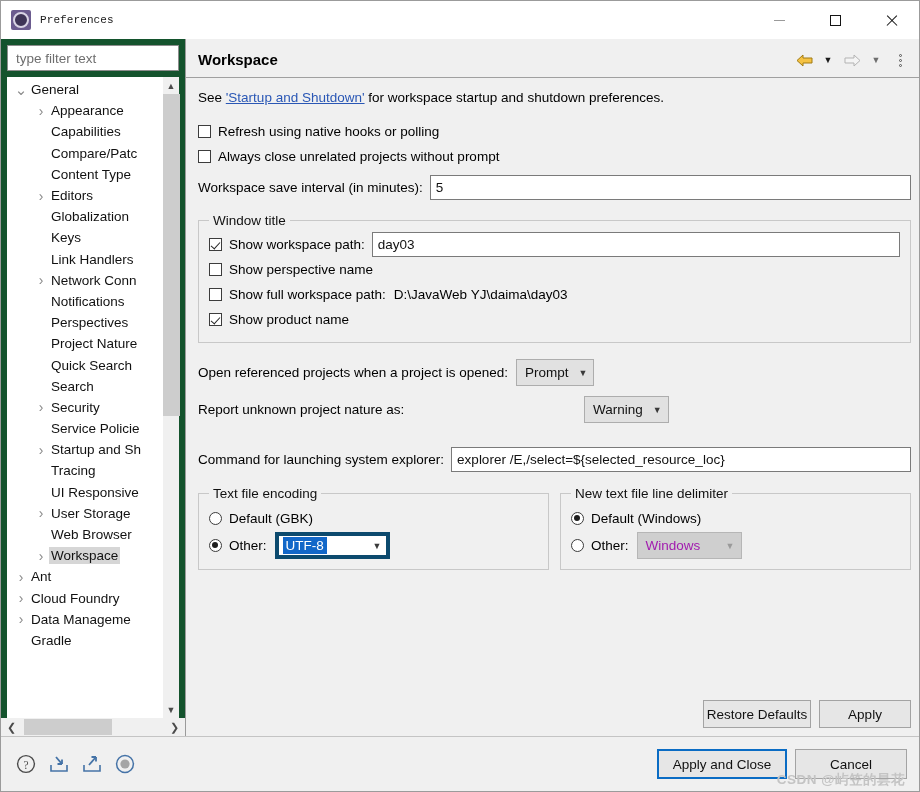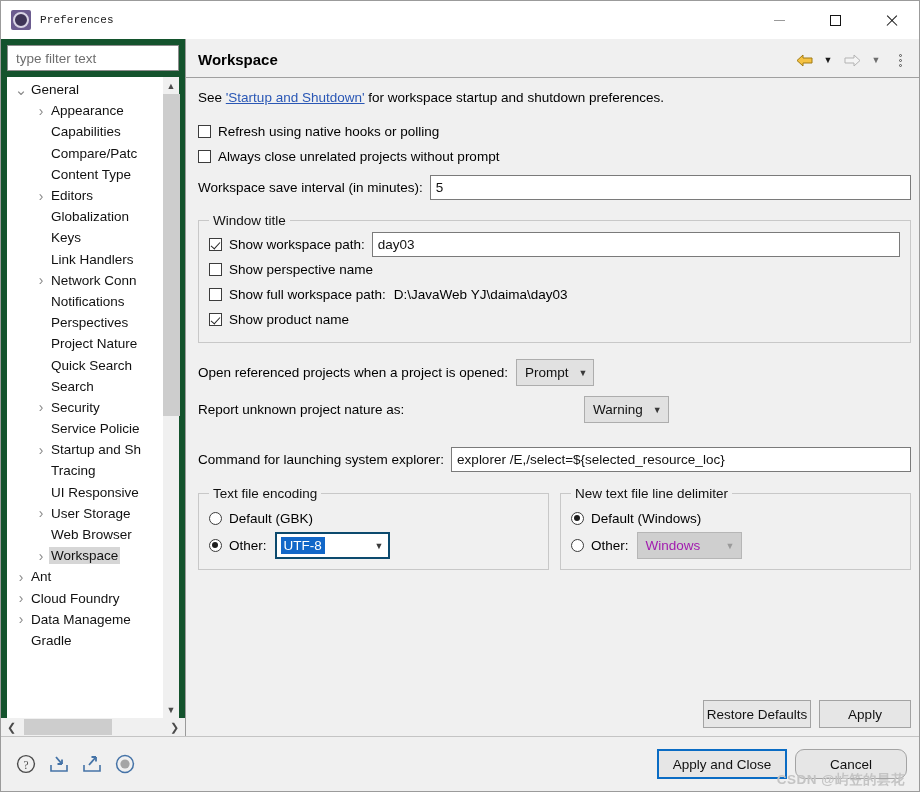--- a/index.html
+++ b/index.html
@@ -300,21 +300,21 @@
     margin-right: 7px;
     position: relative; flex: 0 0 auto;
   }
   .rbx.checked::after {
     content:""; position:absolute;
     left: 2.3px; top: 2.3px;
     width: 6px; height: 6px; border-radius: 50%;
     background: #1d1d1d;
   }
   .combo.focus-combo {
-    border: 2px solid #0c4a6e;
+    border: 4px solid #0c4a6e;
     background: #ffffff;
     padding: 0 4px 0 4px;
     height: 27px;
   }
   .combo.focus-combo .cv {
     background: #1267c8; color: #ffffff; padding: 1px 3px;
   }
 
   .apply-bar {
     display: flex; justify-content: flex-end; gap: 8px;
@@ -342,21 +342,21 @@
   .fi { width: 22px; height: 22px; display:block; }
   .footer-buttons {
     position: absolute; right: 12px;
     display: flex; gap: 8px; align-items: center;
   }
   .btn.primary {
     border: 2px solid #0a6cc4;
     background: #e6e6e6;
     min-width: 130px; height: 30px;
   }
-  .btn.wide { min-width: 112px; height: 30px; border-radius: 9px; }
+  .btn.wide { min-width: 112px; height: 30px; }
   .watermark {
     position: absolute;
     right: 14px; bottom: 2px;
     font-size: 13.5px;
     color: #c4c4c4;
     letter-spacing: 0.5px;
     pointer-events: none;
     font-weight: bold;
   }
 </style>

